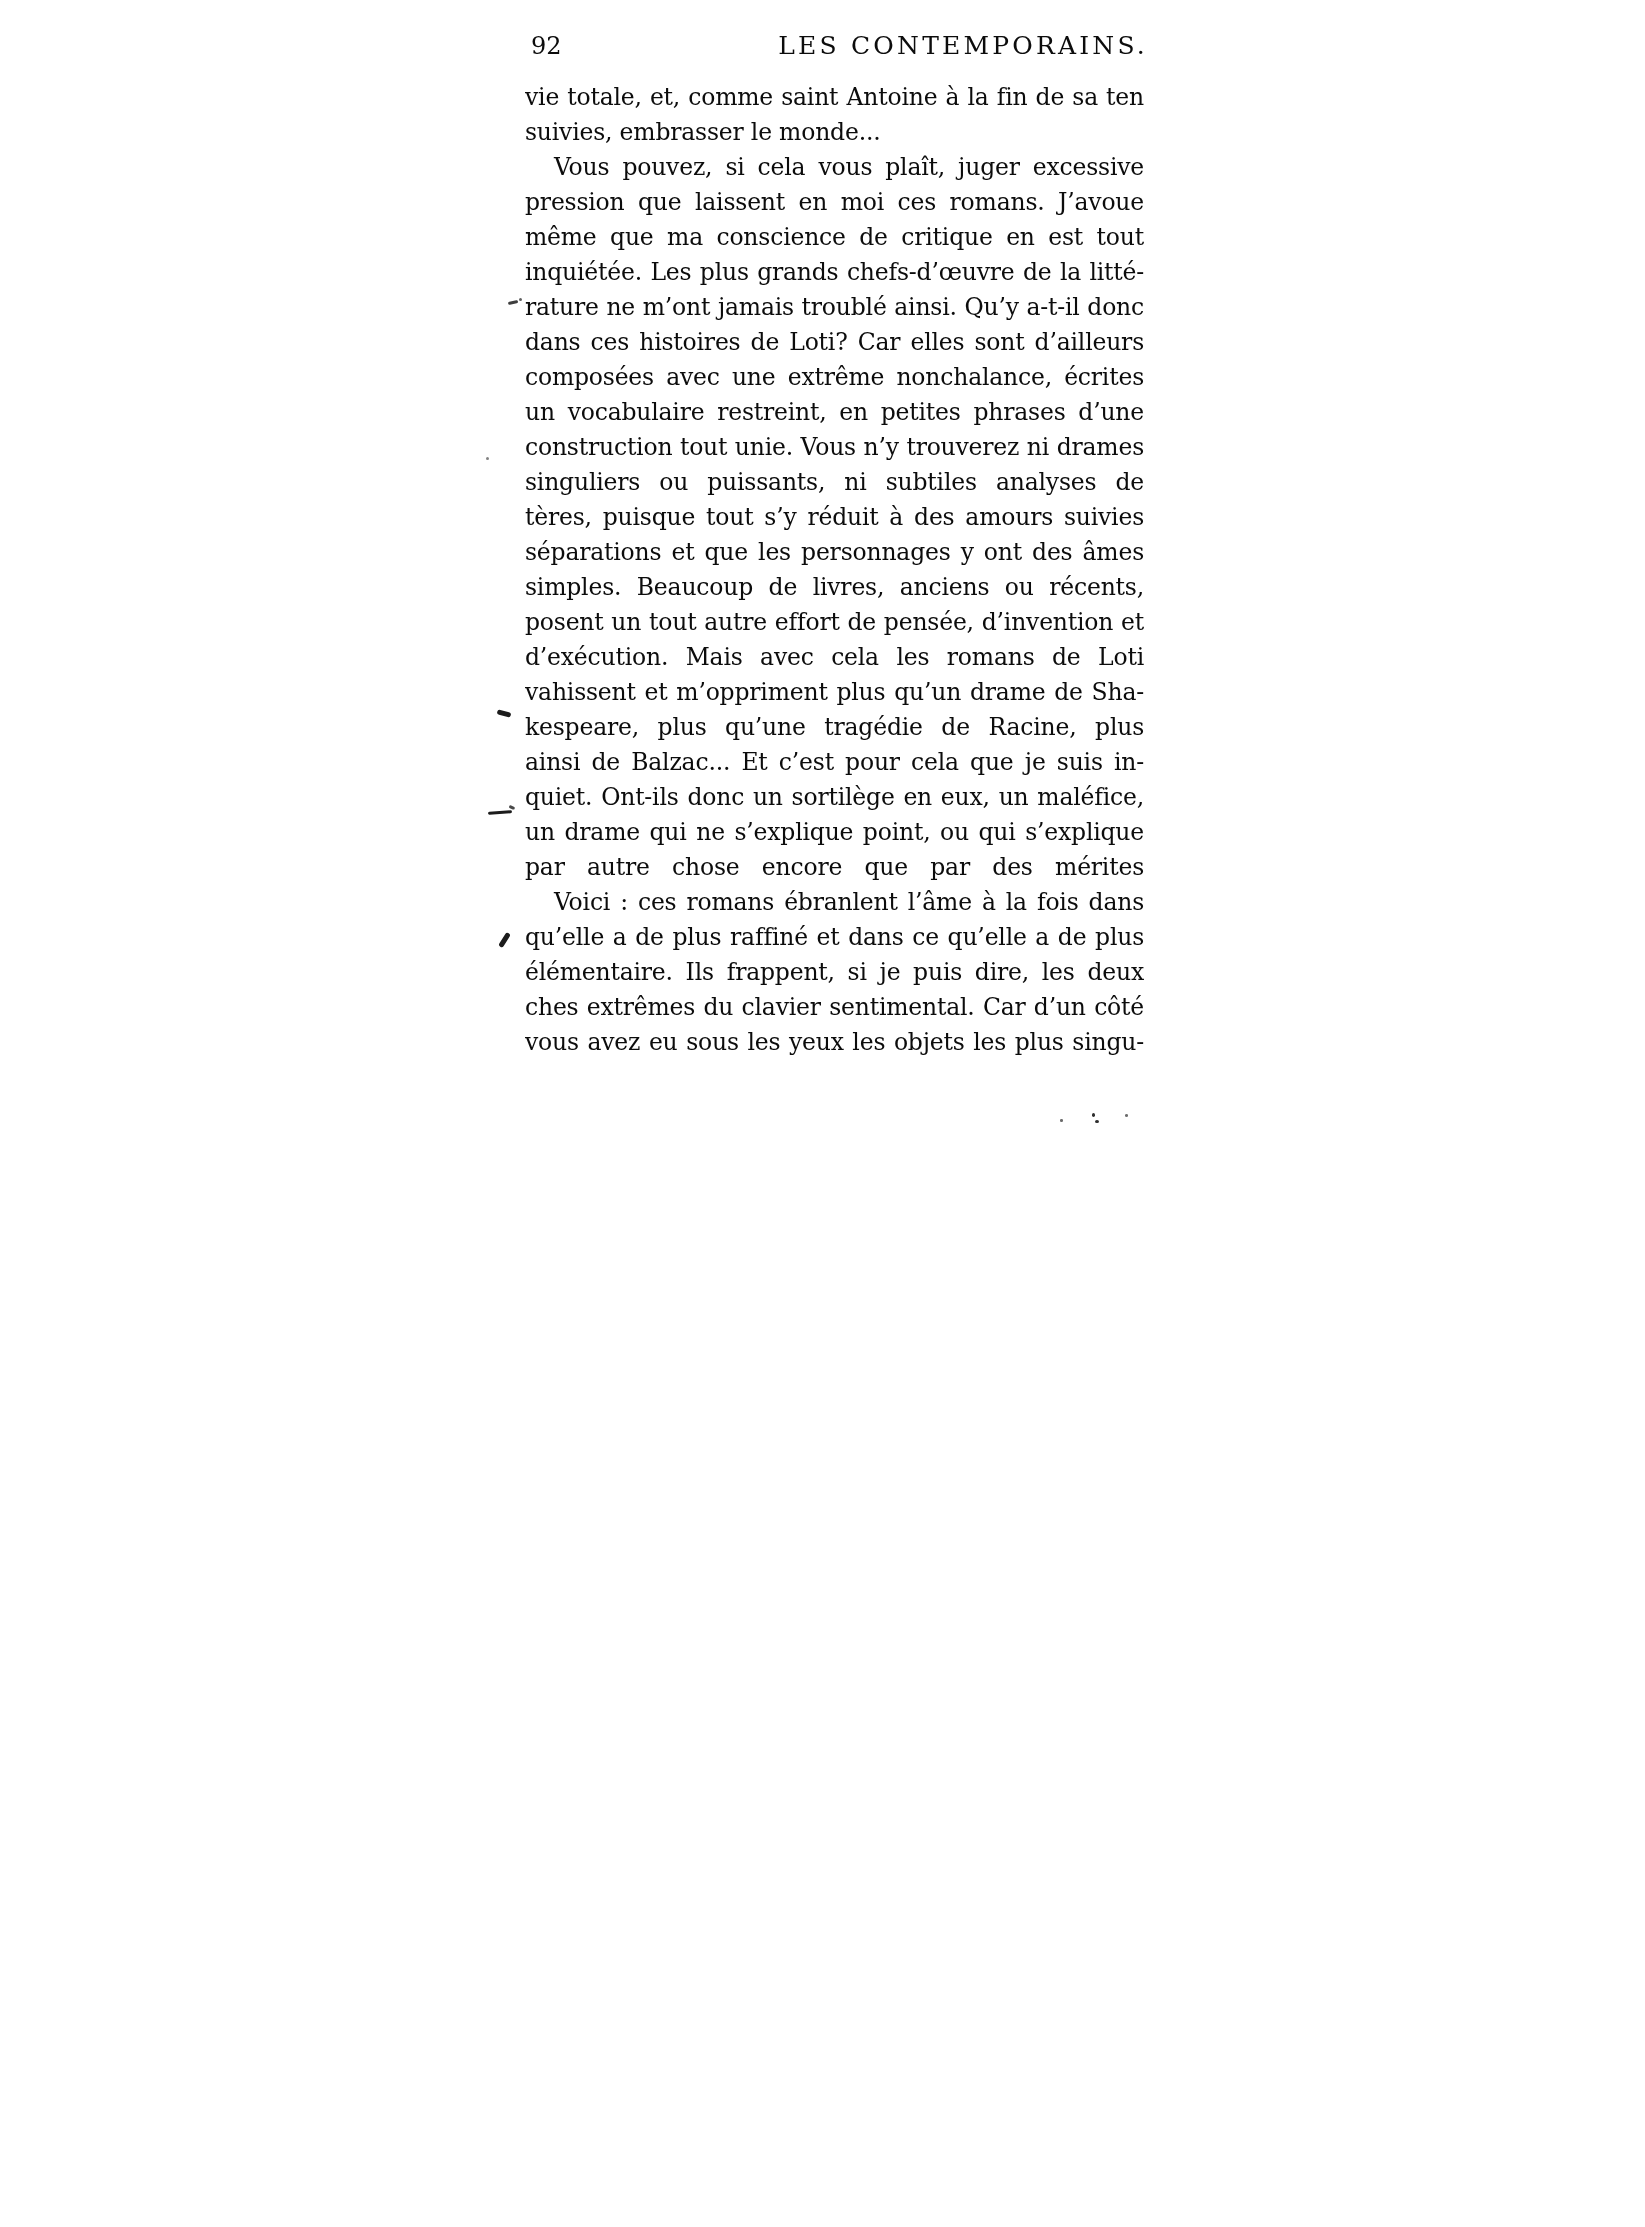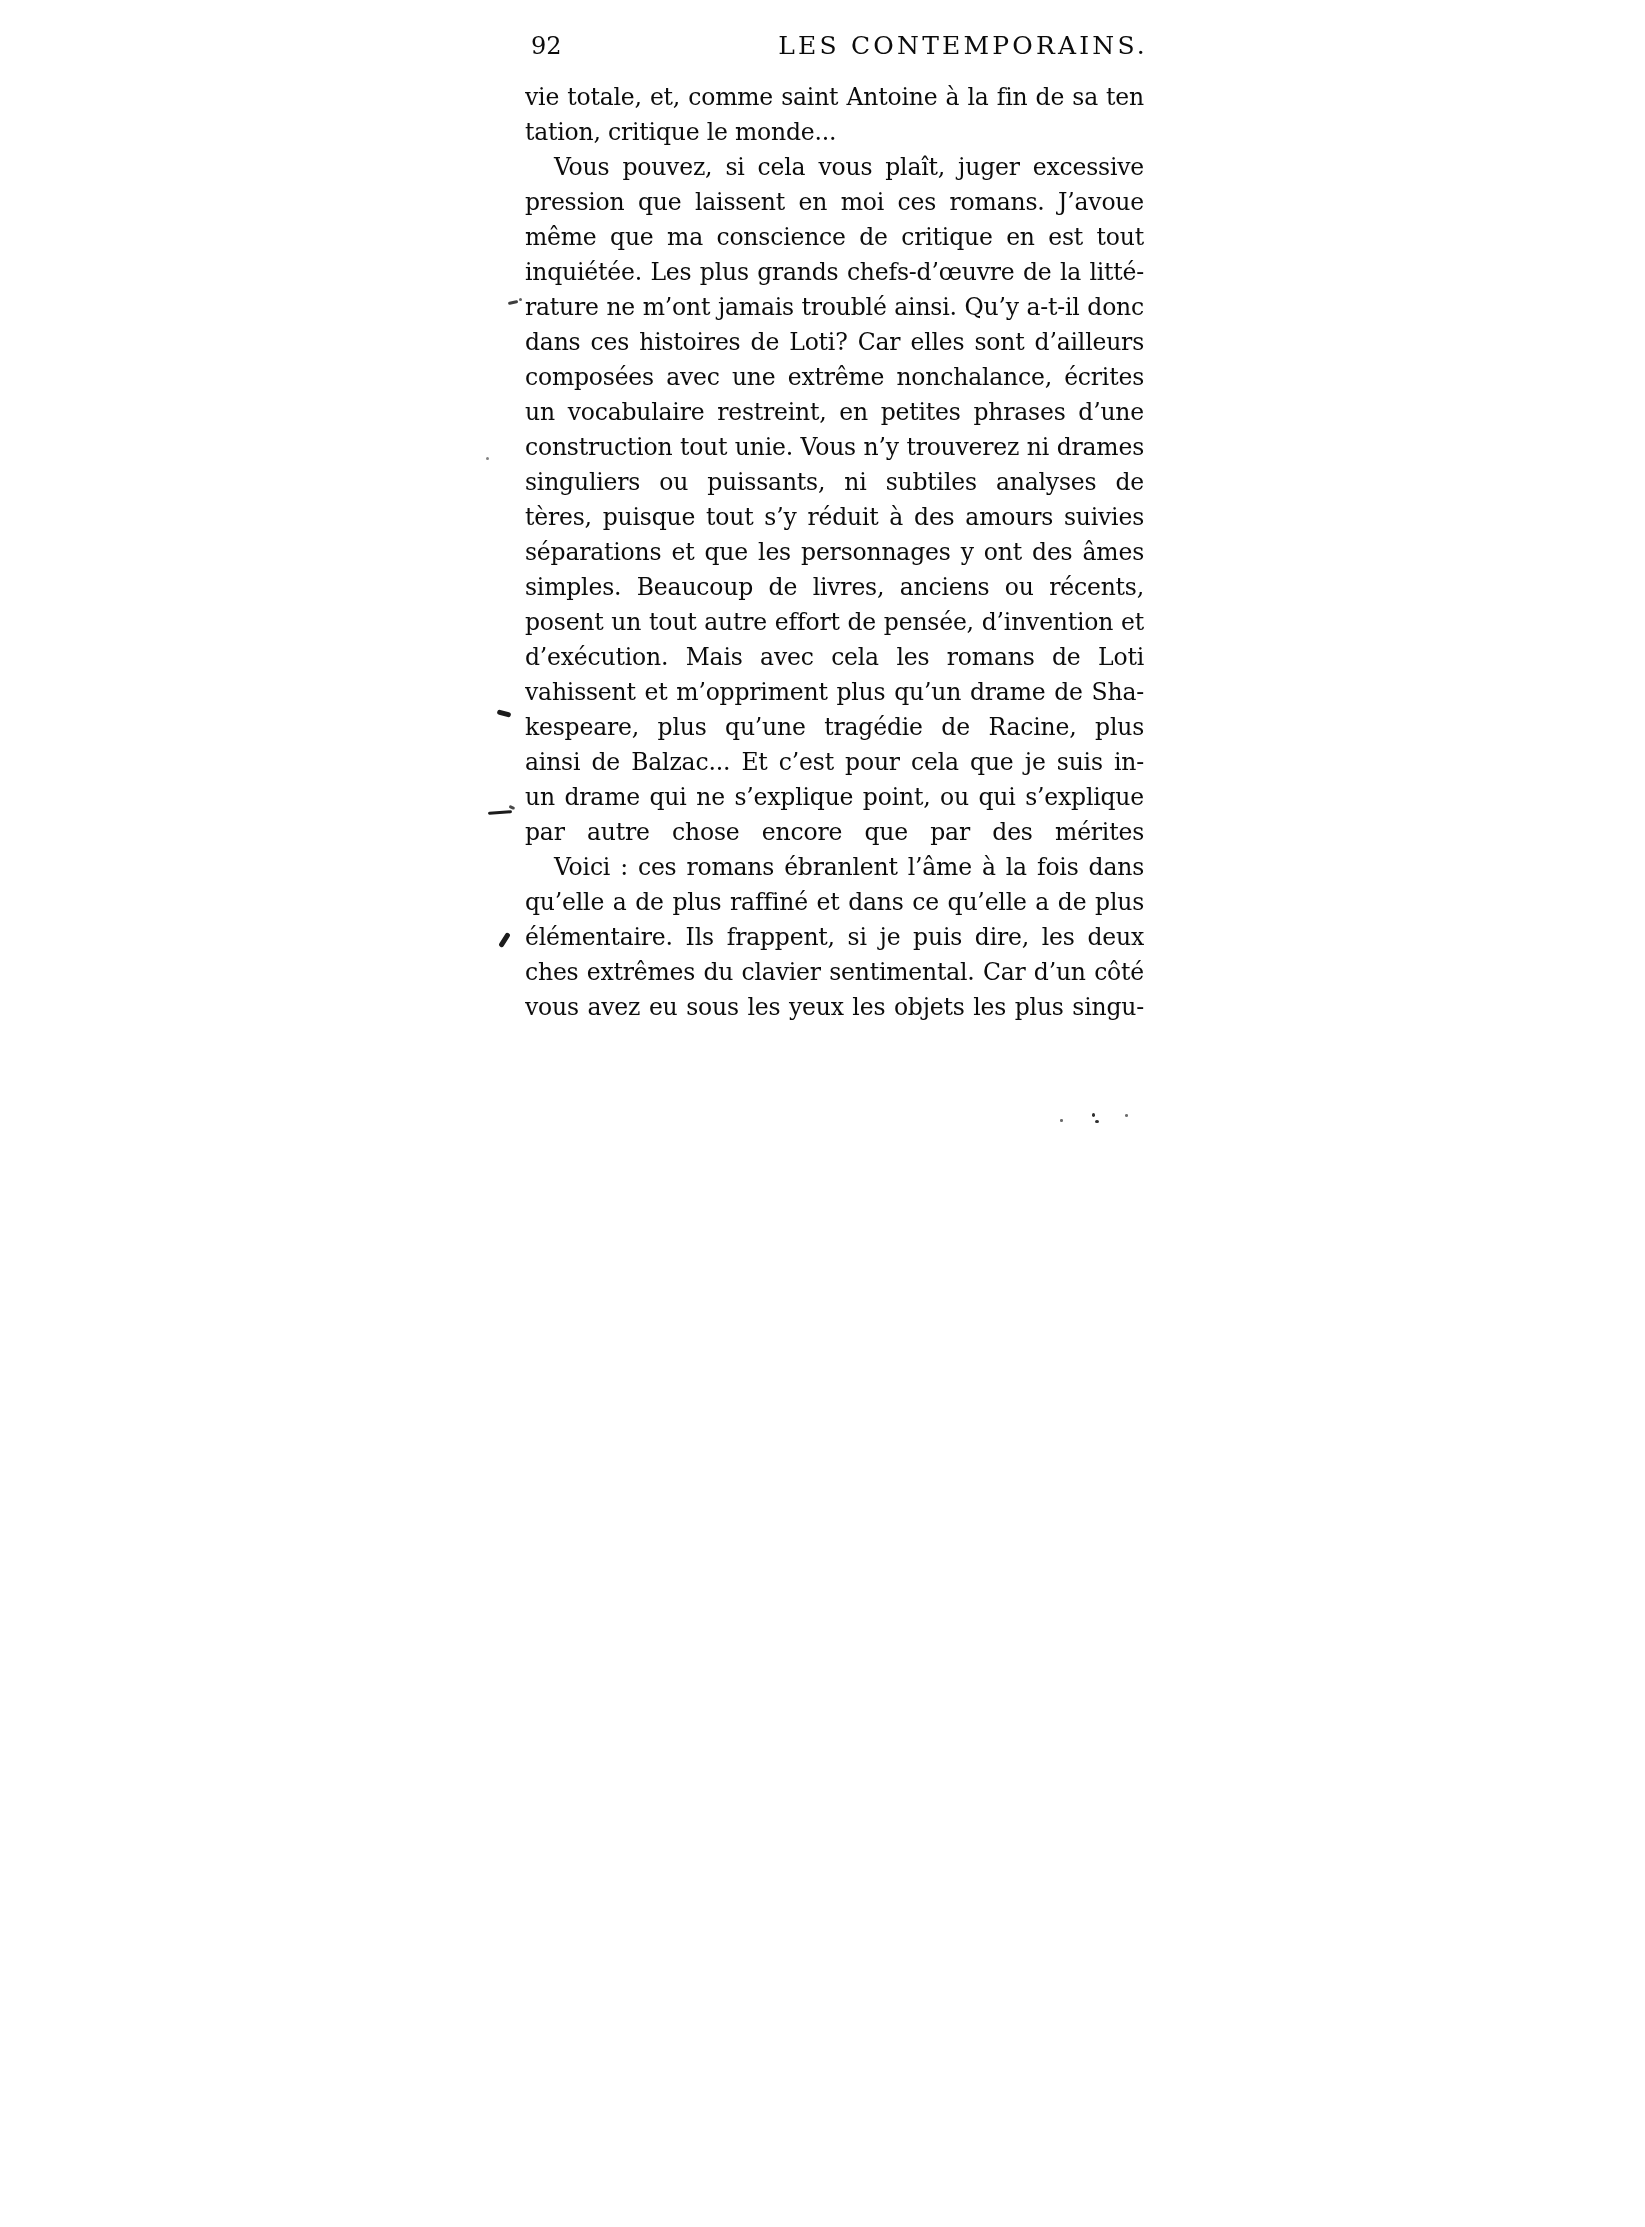--- a/index.html
+++ b/index.html
@@ -54,39 +54,40 @@
 </head>
 <body>
 
 <div class="page">
 
   <div class="page-number">92</div>
   <div class="running-title">LES CONTEMPORAINS.</div>
 
   <div class="textblock">
     <div class="line">vie totale, et, comme saint Antoine à la fin de sa ten</div>
-    <div class="line pend">tation, critique le monde...</div>
+    <div class="line pend">suivies, embrasser le monde...</div>
     <div class="line indent">Vous pouvez, si cela vous plaît, juger excessive l’im-</div>
     <div class="line">pression que laissent en moi ces romans. J’avoue moi-</div>
     <div class="line">même que ma conscience de critique en est tout</div>
     <div class="line">inquiétée. Les plus grands chefs-d’œuvre de la litté-</div>
     <div class="line">rature ne m’ont jamais troublé ainsi. Qu’y a-t-il donc</div>
     <div class="line">dans ces histoires de Loti? Car elles sont d’ailleurs</div>
     <div class="line">composées avec une extrême nonchalance, écrites avec</div>
     <div class="line">un vocabulaire restreint, en petites phrases d’une</div>
     <div class="line">construction tout unie. Vous n’y trouverez ni drames</div>
     <div class="line">singuliers ou puissants, ni subtiles analyses de carac-</div>
     <div class="line">tères, puisque tout s’y réduit à des amours suivies de</div>
     <div class="line">séparations et que les personnages y ont des âmes fort</div>
     <div class="line">simples. Beaucoup de livres, anciens ou récents, sup-</div>
     <div class="line">posent un tout autre effort de pensée, d’invention et</div>
     <div class="line">d’exécution. Mais avec cela les romans de Loti m’en-</div>
     <div class="line">vahissent et m’oppriment plus qu’un drame de Sha-</div>
     <div class="line">kespeare, plus qu’une tragédie de Racine, plus qu’un</div>
     <div class="line">ainsi de Balzac... Et c’est pour cela que je suis in-</div>
+    <div class="line">quiet. Ont-ils donc un sortilège en eux, un maléfice,</div>
     <div class="line">un drame qui ne s’explique point, ou qui s’explique</div>
     <div class="line pend">par autre chose encore que par des mérites littéraires?</div>
     <div class="line indent">Voici : ces romans ébranlent l’âme à la fois dans ce</div>
     <div class="line">qu’elle a de plus raffiné et dans ce qu’elle a de plus</div>
     <div class="line">élémentaire. Ils frappent, si je puis dire, les deux tou-</div>
     <div class="line">ches extrêmes du clavier sentimental. Car d’un côté</div>
     <div class="line">vous avez eu sous les yeux les objets les plus singu-</div>
   </div>
 
   <div class="pmark" style="left:508px; top:301px; width:10.2px; height:2.5px; transform:rotate(-12deg); opacity:.85;"></div>

